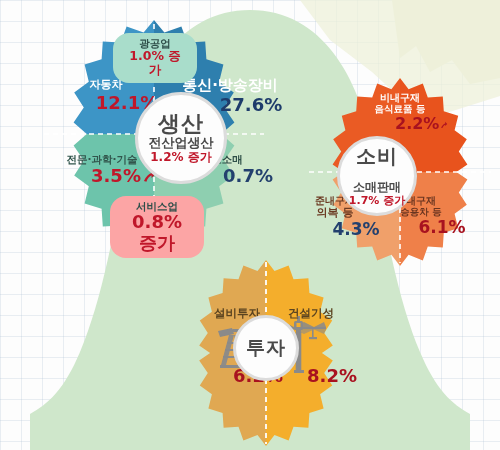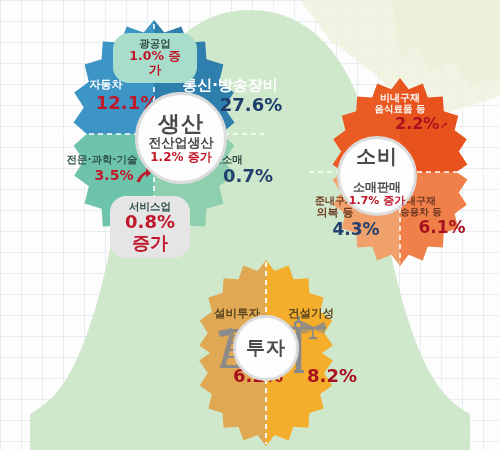--- a/index.html
+++ b/index.html
@@ -110,21 +110,21 @@
       <span class="val down-w" style="font-size:18px;color:#1e3c6b;">27.6%</span>
       <svg class="arrow" width="18" height="18" viewBox="0 0 18 18">
         <path d="M1.5 3.2 C5 3.5, 8.8 5.5, 11.6 8.8 L14.6 7.2 L14.6 14.6 L7.8 13.6 L10.3 11.8 C8.2 9.2, 5.2 7.2, 1.2 6.3 Z" fill="#23406e"></path>
       </svg>
     </div>
   </div>
 
   <div class="lbl" style="left:48px;top:153px;width:108px;">
     <div class="name" style="font-size:10.5px;color:#31554c;">전문·과학·기술</div>
     <div class="valrow" style="margin-top:1px;">
-      <span class="val up" style="font-size:14px;text-align:right;">3.5%</span>
+      <span class="val up" style="font-size:18px;text-align:right;">3.5%</span>
       <svg class="arrow" width="18" height="18" viewBox="0 0 18 18">
         <path d="M2.5 15.5 C5 10, 8.5 6.5, 12.2 5.2 L12.2 1.6 L17 6.9 L12.2 11.4 L12.2 8.2 C9.6 9.3, 7.2 12, 5.6 16.2 Z" fill="#c0172a"></path>
       </svg>
     </div>
   </div>
 
   <div class="lbl" style="left:186px;top:153px;width:82px;">
     <div class="name" style="font-size:10.5px;color:#2f4f48;">도소매</div>
     <div class="valrow" style="margin-top:1px;">
       <span class="val down" style="font-size:18px;">0.7%</span>
@@ -132,21 +132,21 @@
         <path d="M1.5 3.2 C5 3.5, 8.8 5.5, 11.6 8.8 L14.6 7.2 L14.6 14.6 L7.8 13.6 L10.3 11.8 C8.2 9.2, 5.2 7.2, 1.2 6.3 Z" fill="#23406e"></path>
       </svg>
     </div>
   </div>
 
   <div class="badge" style="left:113px;top:33px;width:84px;background:#a9ddcb;">
     <span class="bname" style="font-size:10.5px;">광공업</span>
     <span class="bval" style="font-size:12.5px;">1.0% 증가</span>
   </div>
 
-  <div class="badge" style="left:110px;top:196px;width:80px;background:#e5e5e5;">
+  <div class="badge" style="left:110px;top:196px;width:94px;background:#fca5a5;">
     <span class="bname" style="font-size:10.5px;">서비스업</span>
     <span class="bval" style="font-size:18px;">0.8% 증가</span>
   </div>
 
   <div class="hub" style="left:135px;top:92px;width:92px;height:92px;">
     <div class="t1" style="font-size:22px;letter-spacing:1px;">생산</div>
     <div class="t2" style="font-size:13px;margin-top:1px;">전산업생산</div>
     <div class="t3" style="font-size:12px;margin-top:1px;">1.2% 증가</div>
   </div>
 

